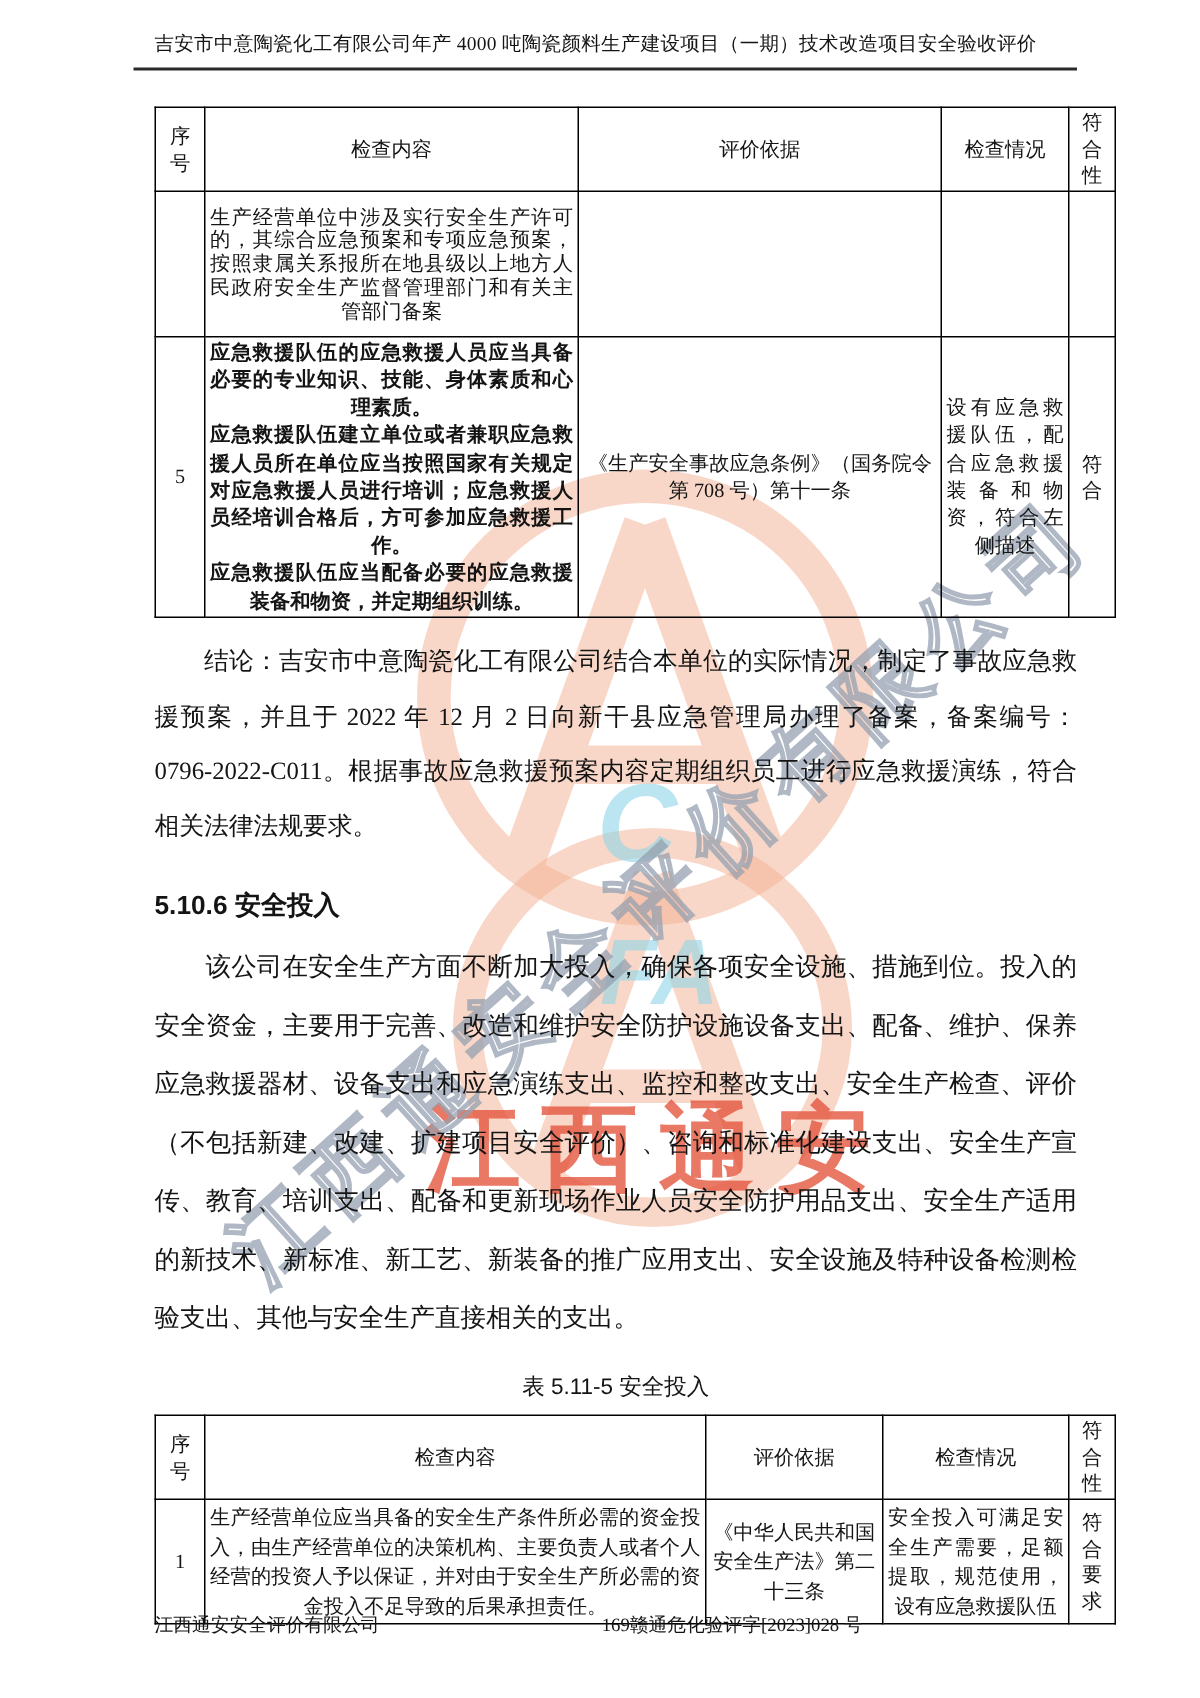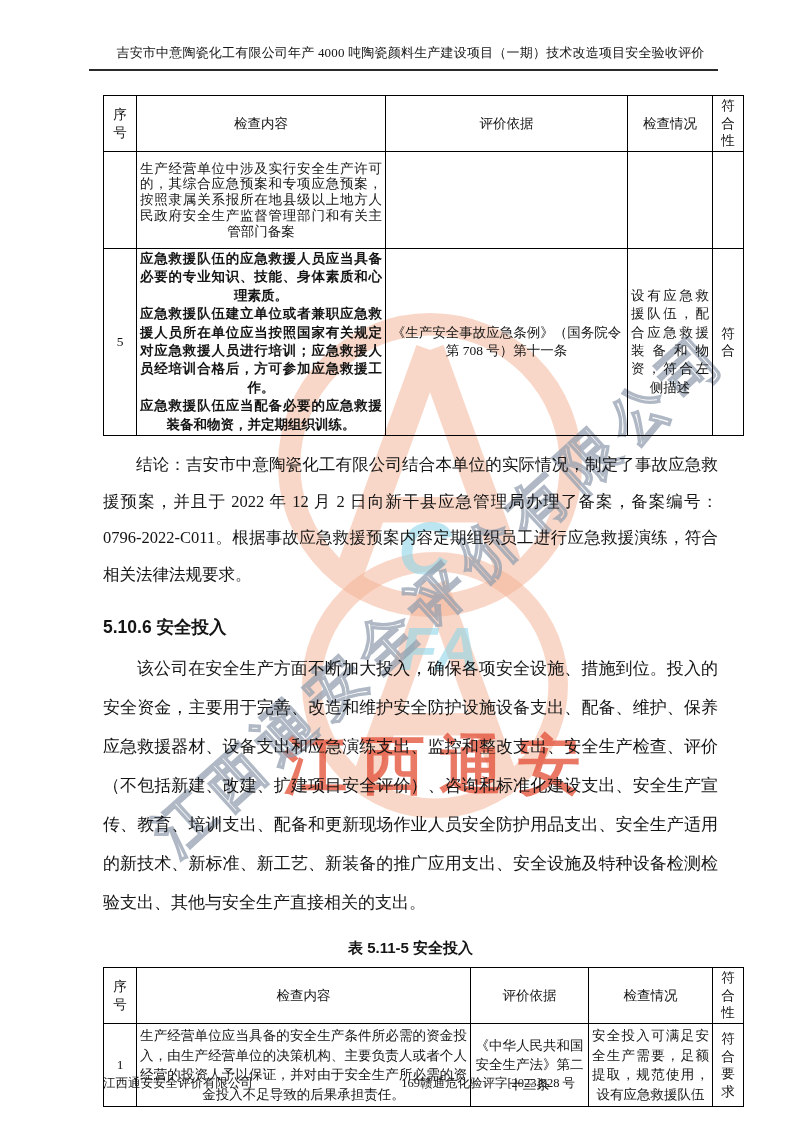--- a/index.html
+++ b/index.html
@@ -31,21 +31,21 @@
     position:absolute;left:-10px;top:570px;width:900px;
     transform:rotate(-42deg);transform-origin:430px 30px;
     font-family:"Liberation Sans",sans-serif;
     font-weight:bold;font-size:58px;letter-spacing:10px;
     color:transparent;-webkit-text-stroke:1.5px rgba(148,160,176,.75);
     white-space:nowrap;text-align:center;
   }
   
   .content{position:relative;z-index:1;margin-left:103px;margin-right:82px;}
   .doc-header{
-    padding-top:44px;text-align:center;
+    padding-top:20px;
     font-size:13px;letter-spacing:.2px;white-space:nowrap;
   }
   .header-rule{border:none;border-top:2.5px solid #2a2a2a;margin:7px 0 0 -14px;}
   table{border-collapse:collapse;width:615px;table-layout:fixed;}
   .doc-table{margin-top:24px;border:1.5px solid #000;padding-left:41px;}
   .doc-table th,.doc-table td{
     border:1px solid #000;padding:1px 3px;vertical-align:middle;
     font-weight:normal;font-size:13.5px;
   }
   .col-no{width:26px;}
@@ -77,21 +77,21 @@
     font-family:"Liberation Sans","DejaVu Sans",sans-serif;
     font-weight:bold;font-size:17.5px;
   }
   .body-para{
     margin:10px 0 0 0;font-size:17px;line-height:39px;
     text-indent:2em;text-align:justify;
   }
   .table-caption{
     margin-top:17px;text-align:center;
     font-family:"Liberation Sans","DejaVu Sans",sans-serif;
-    font-weight:bold;font-size:15px;
+    font-weight:normal;font-size:15px;
   }
   .t2{margin-top:9px;}
   .doc-footer{
     position:absolute;left:103px;right:82px;bottom:40px;
     display:grid;grid-template-columns:1fr auto 1fr;align-items:baseline;
     font-size:12.5px;z-index:1;
   }
   .doc-footer .fc{text-align:center;}
   .doc-footer .fr{text-align:left;}
 </style>

